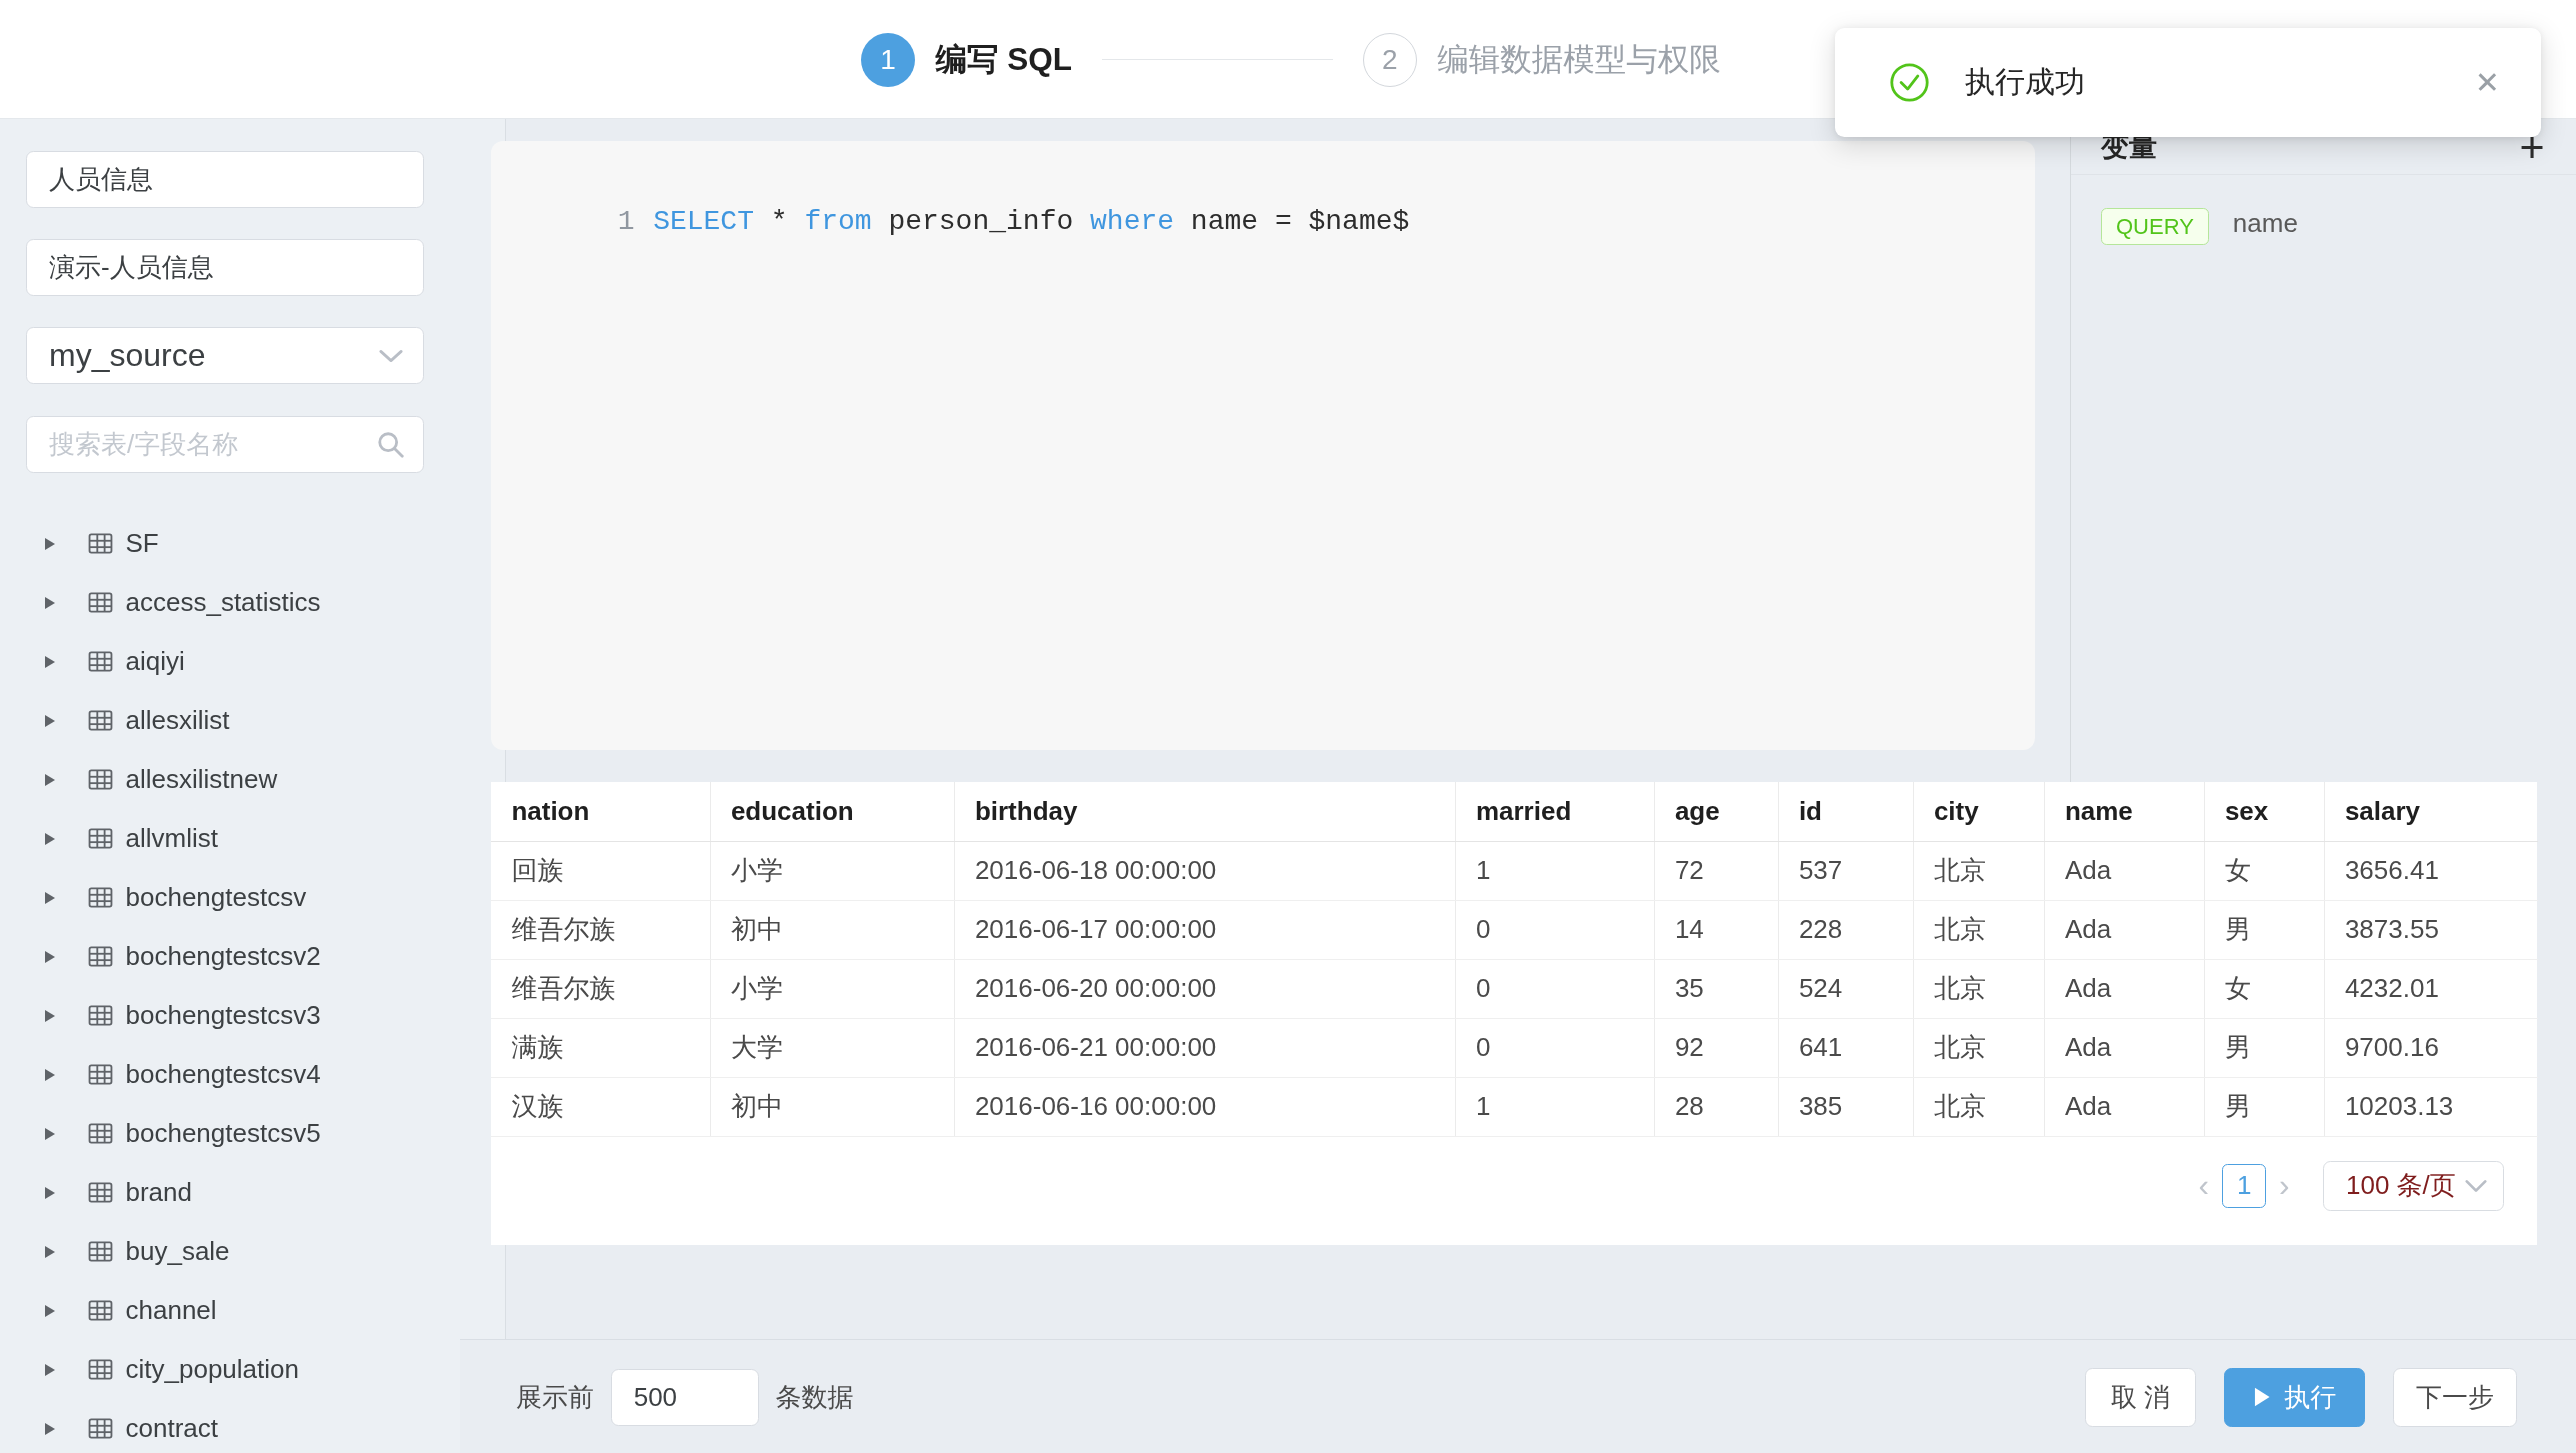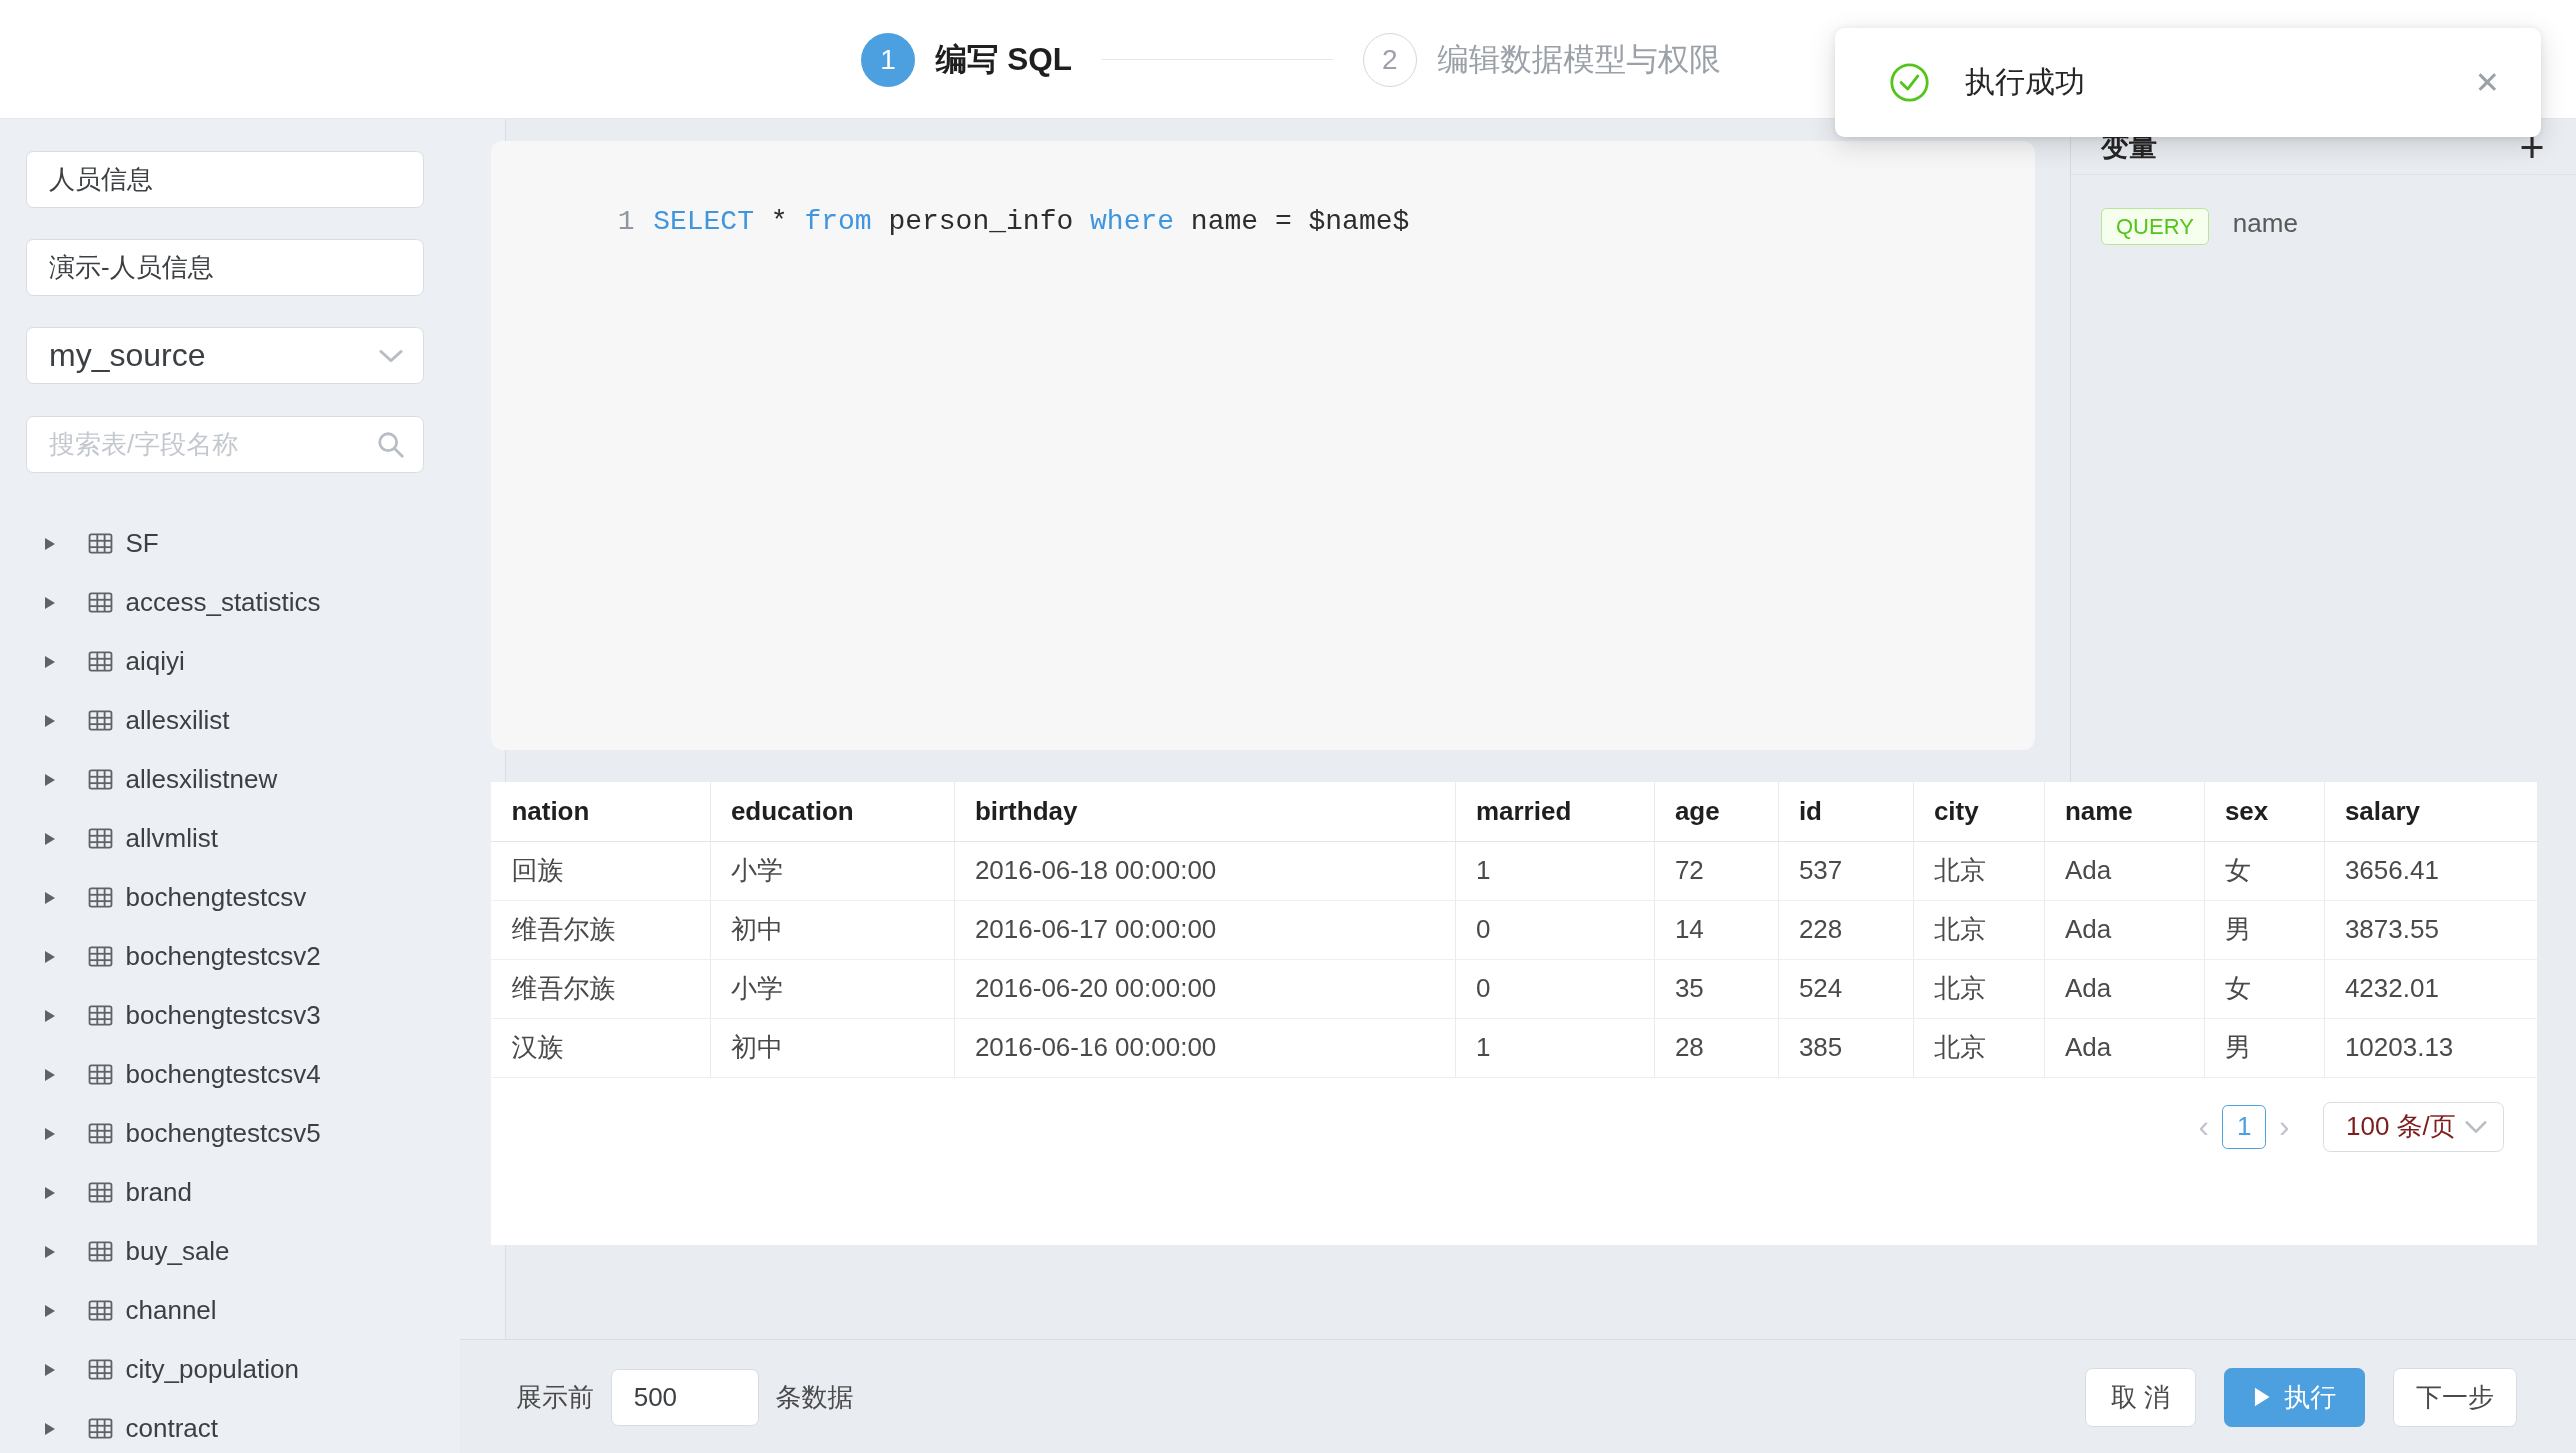--- a/index.html
+++ b/index.html
@@ -435,20 +435,32 @@
             <td>2016-06-20 00:00:00</td>
             <td>0</td>
             <td>35</td>
             <td>524</td>
             <td>北京</td>
             <td>Ada</td>
             <td>女</td>
             <td>4232.01</td>
           </tr>
           <tr>
+            <td>满族</td>
+            <td>大学</td>
+            <td>2016-06-21 00:00:00</td>
+            <td>0</td>
+            <td>92</td>
+            <td>641</td>
+            <td>北京</td>
+            <td>Ada</td>
+            <td>男</td>
+            <td>9700.16</td>
+          </tr>
+          <tr>
             <td>汉族</td>
             <td>初中</td>
             <td>2016-06-16 00:00:00</td>
             <td>1</td>
             <td>28</td>
             <td>385</td>
             <td>北京</td>
             <td>Ada</td>
             <td>男</td>
             <td>10203.13</td>

